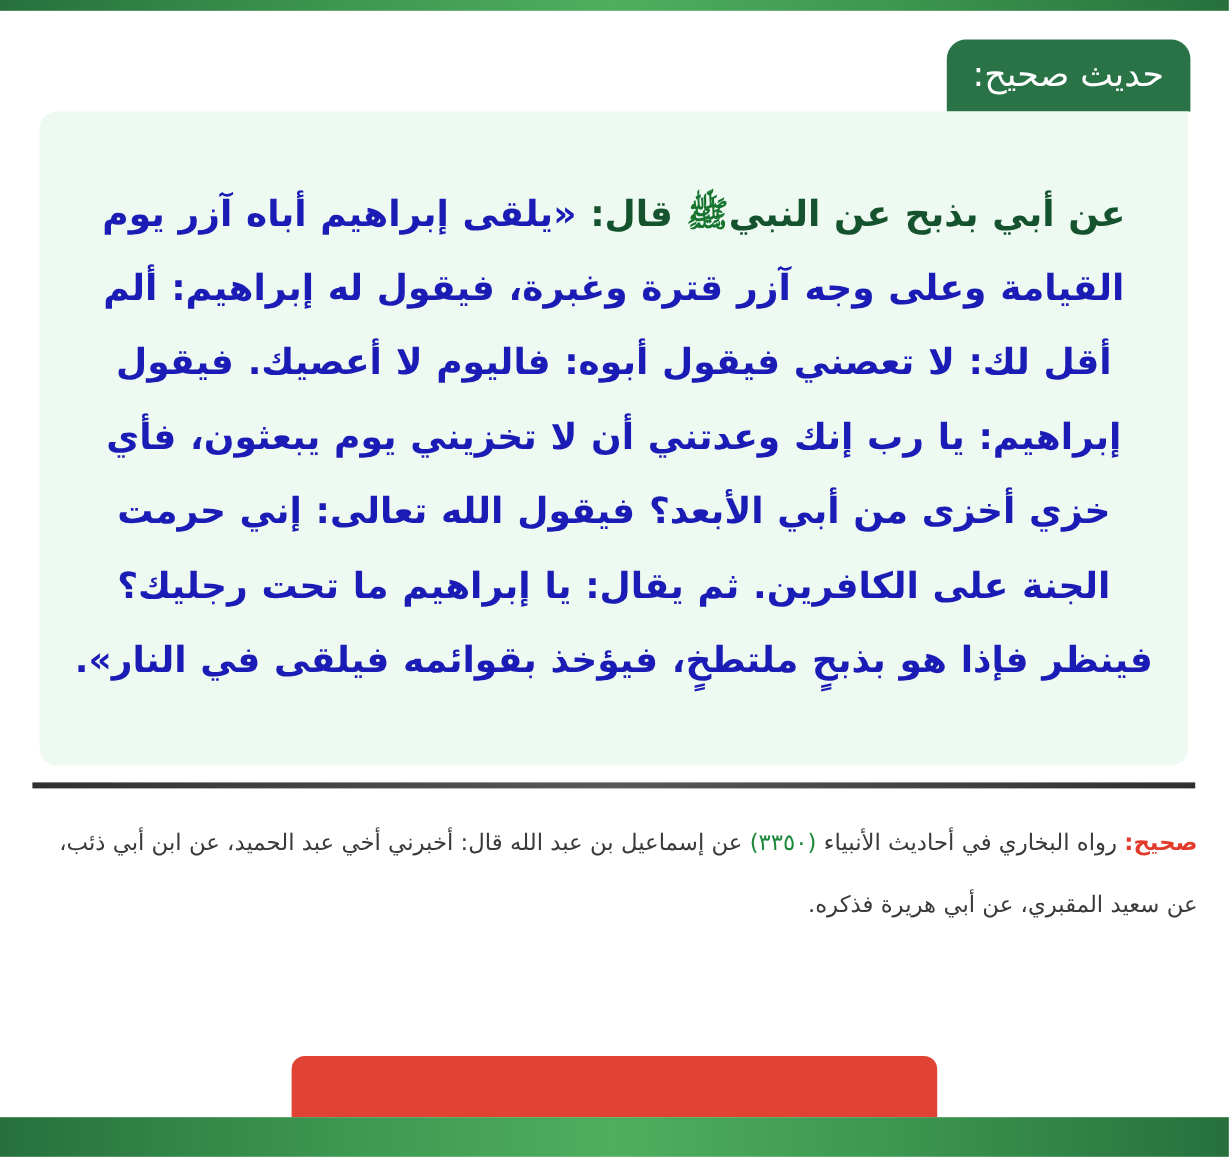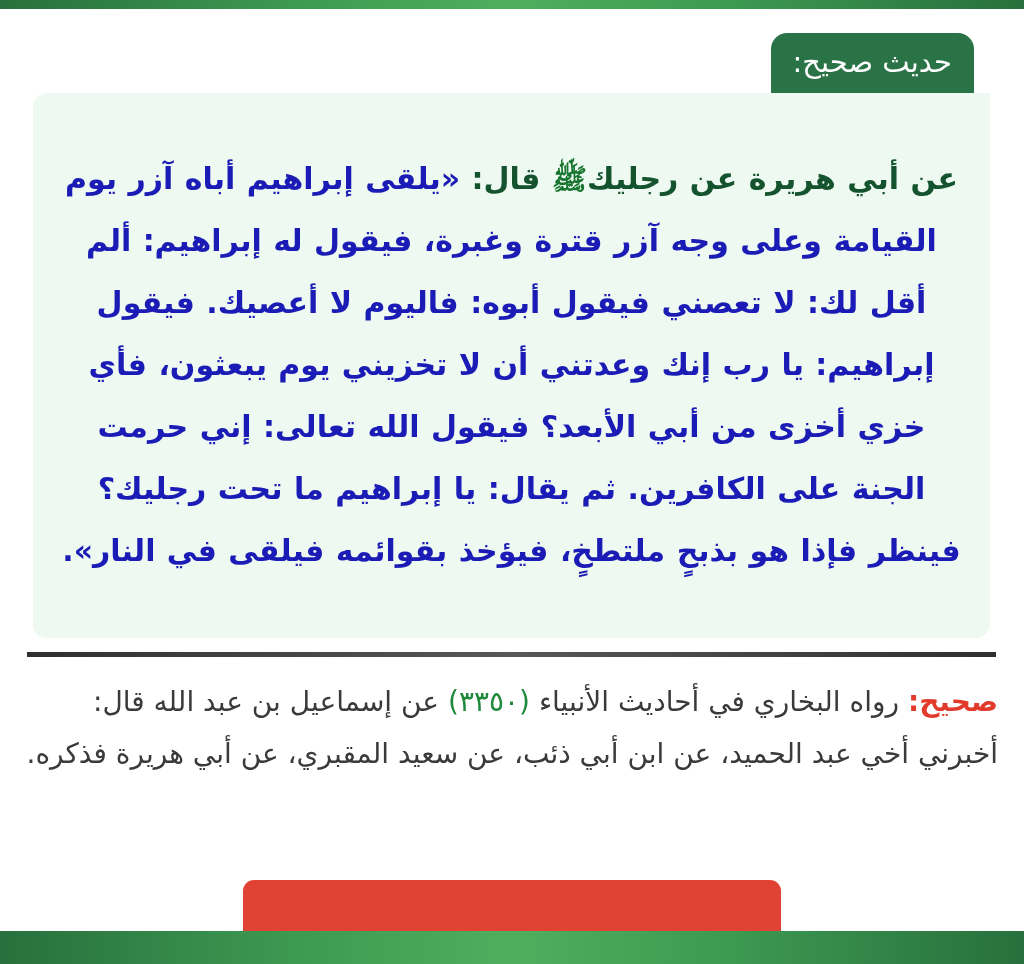--- a/index.html
+++ b/index.html
@@ -46,21 +46,21 @@
 
   
   .badge-row {
     position: absolute;
     top: 33px;
     left: 0;
     width: 1024px;
     height: 60px;
     display: flex;
     justify-content: flex-start;
-    padding-right: 50px;
+    padding-right: 32px;
     box-sizing: border-box;
   }
   .badge {
     background: #2a7347;
     color: #ffffff;
     border-radius: 16px 16px 0 0;
     height: 60px;
     min-width: 196px;
     display: flex;
     align-items: center;
@@ -120,21 +120,21 @@
                 #2f2f2f 100%);
   }
 
   
   .source {
     position: absolute;
     top: 676px;
     right: 26px;
     width: 972px;
     text-align: right;
-    font-size: 28px;
+    font-size: 19px;
     line-height: 52px;
     color: #3a3a3a;
   }
   .grade {
     color: #e23b2c;
     font-weight: bold;
   }
   .hadith-number {
     color: #1f8a3c;
   }
@@ -168,21 +168,21 @@
 <div class="page">
 
   <div class="rail rail-top"></div>
 
   <div class="badge-row">
     <div class="badge">حديث صحيح:</div>
   </div>
 
   <div class="hadith-card">
     <div class="hadith-text">
-      <span class="narrator">عن أبي هريرة عن رجليك</span><span class="sallallahu">ﷺ</span> <span class="narrator">قال:</span>
+      <span class="narrator">عن أبي بذبح عن النبي</span><span class="sallallahu">ﷺ</span> <span class="narrator">قال:</span>
       <span>«يلقى إبراهيم أباه آزر يوم القيامة وعلى وجه آزر قترة وغبرة، فيقول له إبراهيم: ألم أقل لك: لا تعصني فيقول أبوه: فاليوم لا أعصيك. فيقول إبراهيم: يا رب إنك وعدتني أن لا تخزيني يوم يبعثون، فأي خزي أخزى من أبي الأبعد؟ فيقول الله تعالى: إني حرمت الجنة على الكافرين. ثم يقال: يا إبراهيم ما تحت رجليك؟ فينظر فإذا هو بذبحٍ ملتطخٍ، فيؤخذ بقوائمه فيلقى في النار».</span>
     </div>
   </div>
 
   <div class="divider"></div>
 
   <div class="source">
     <span class="grade">صحيح:</span>
     <span>رواه البخاري في أحاديث الأنبياء</span>
     <span class="hadith-number">(٣٣٥٠)</span>

